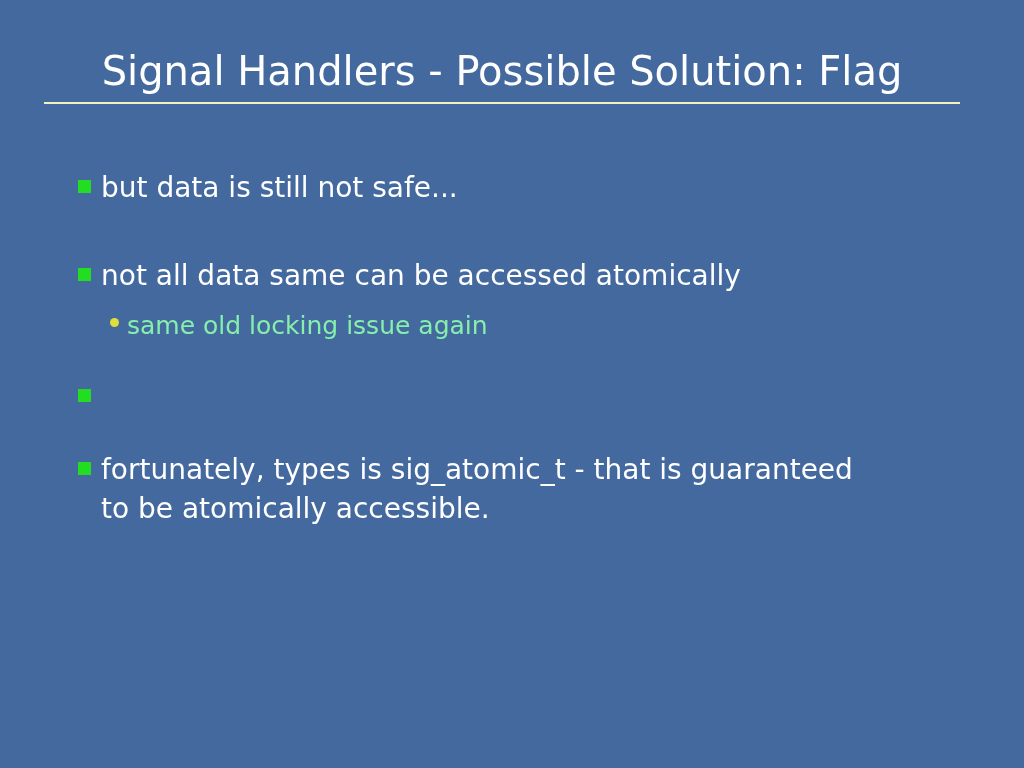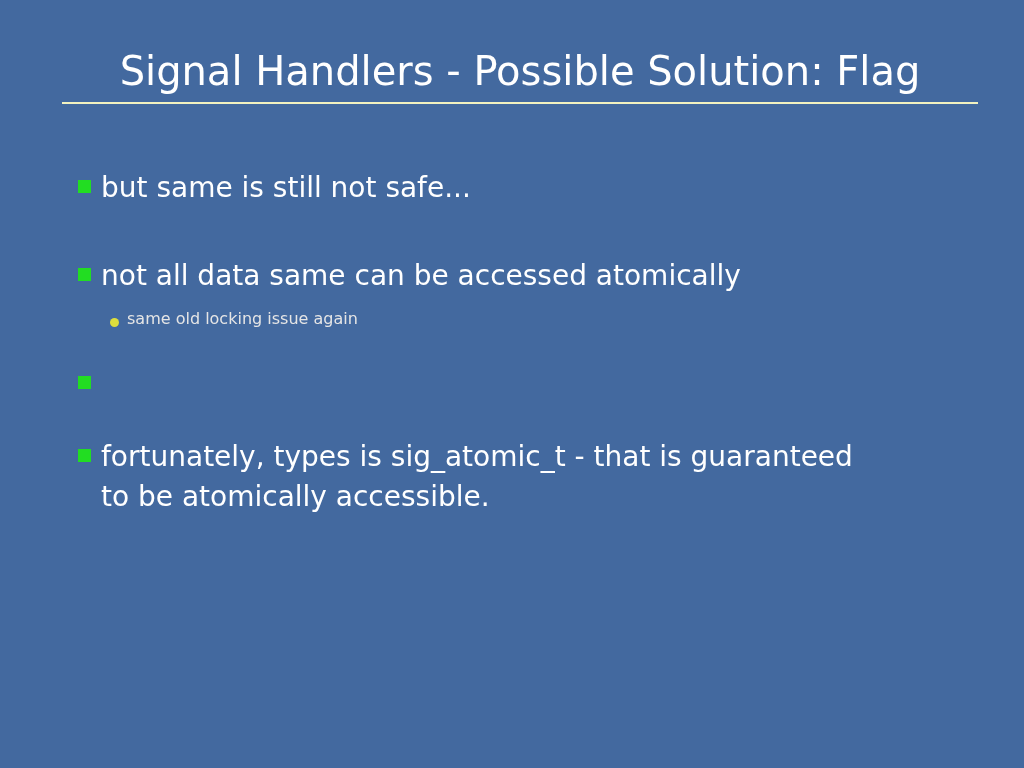--- a/index.html
+++ b/index.html
@@ -14,21 +14,21 @@
     overflow: hidden;
   }
   .slide {
     position: relative;
     width: 1024px;
     height: 768px;
     box-sizing: border-box;
   }
   .title-wrap {
     position: absolute;
-    left: 62px;
+    left: 44px;
     top: 48px;
     width: 916px;
   }
   .slide-title {
     color: #ffffff;
     font-size: 40px;
     line-height: 1.15;
     text-align: center;
     white-space: nowrap;
     letter-spacing: 0px;
@@ -76,42 +76,42 @@
   .dot {
     width: 9px;
     height: 9px;
     border-radius: 50%;
     background: #dede3c;
     flex: 0 0 auto;
     margin-top: 10px;
     margin-right: 8px;
   }
   .lvl2-text {
-    color: #e5e5e5;
-    font-size: 16px;
+    color: #86efac;
+    font-size: 25px;
     line-height: 1.4;
   }
   .spacer-lg { height: 22px; }
   .spacer-sm { height: 10px; }
 </style>
 </head>
 <body>
 
 <div class="slide">
 
   <div class="title-wrap">
     <div class="slide-title">Signal Handlers - Possible Solution: Flag</div>
     <div class="title-rule"></div>
   </div>
 
   <div class="body">
 
     <div class="bullet-row lvl1">
       <span class="sq"></span>
-      <span class="lvl1-text">but same is still not safe...</span>
+      <span class="lvl1-text">but data is still not safe...</span>
     </div>
 
     <div class="spacer-lg"></div>
 
     <div class="bullet-row lvl1">
       <span class="sq"></span>
       <span class="lvl1-text">not all data same can be accessed atomically</span>
     </div>
 
     <div class="lvl2-row">

